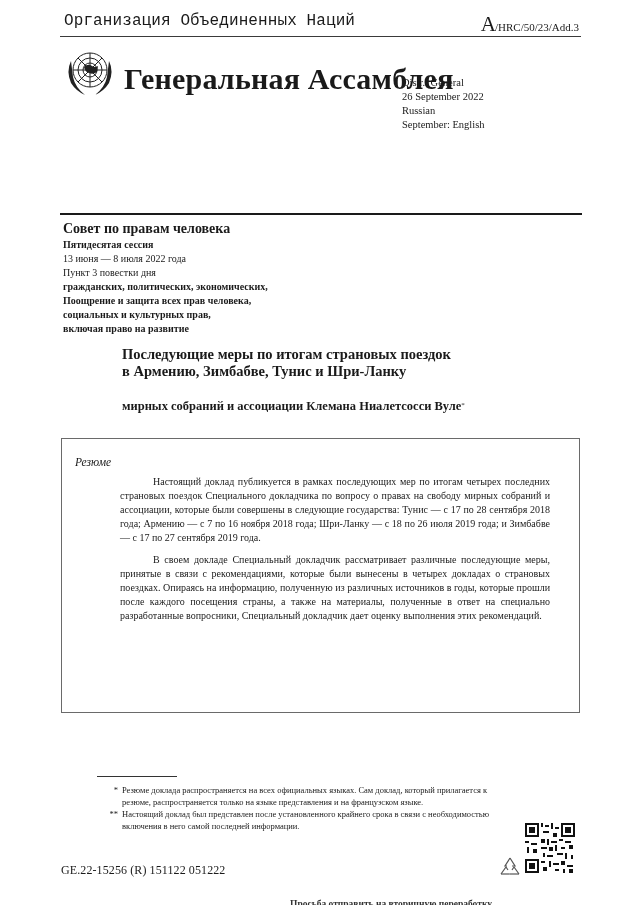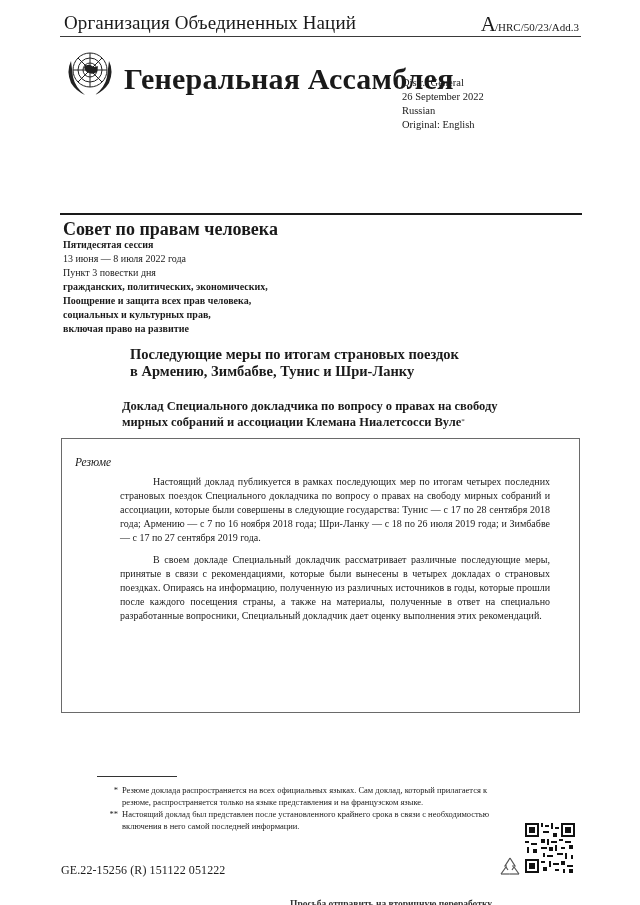--- a/index.html
+++ b/index.html
@@ -1,34 +1,34 @@
 <!DOCTYPE html>
 <html><head>
 <meta charset="utf-8">
 <style>
   html, body { margin: 0; padding: 0; background: #ffffff; }
   body {
     width: 640px; height: 905px; position: relative; overflow: hidden;
     font-family: "Liberation Serif", "DejaVu Serif", serif; color: #1a1a1a;
   }
   .abs { position: absolute; }
-  .org-name { left: 64px; top: 12px; font-size: 19px; letter-spacing: 0.1px; }
+  .org-name { left: 64px; top: 12px; font-size: 16px; letter-spacing: 0.1px; font-family: Liberation Mono, monospace; }
   .symbol { right: 61px; top: 12px; font-size: 11px; }
   .symbol .big { font-size: 21px; letter-spacing: -1px; }
   .rule-top { left: 60px; top: 36px; width: 521px; height: 1px; background: #3a3a3a; }
   .emblem { left: 62px; top: 43px; width: 56px; height: 56px; }
   .body-title { left: 124px; top: 62px; font-size: 30px; font-weight: bold; letter-spacing: 0.2px; }
   .distr { left: 402px; top: 76px; font-size: 10.5px; line-height: 14px; }
   .rule-thick { left: 60px; top: 213px; width: 522px; height: 2px; background: #1a1a1a; }
   .council { left: 63px; top: 222px; font-size: 11.5px; line-height: 14px; }
-  .council .council-title { font-weight: bold; font-size: 18px; margin-bottom: 2px; }
+  .council .council-title { font-weight: bold; font-size: 14px; margin-bottom: 2px; }
   .council .session { font-weight: bold; font-size: 10px; }
   .council .plain { font-size: 10px; }
   .council .item-title { font-weight: bold; font-size: 10px; }
-  .main-title { left: 122px; top: 346px; font-size: 14.5px; font-weight: bold; line-height: 17px; margin-left: 8px; }
+  .main-title { left: 122px; top: 346px; font-size: 14.5px; font-weight: bold; line-height: 17px; }
   .sub-title { left: 122px; top: 398px; font-size: 12.5px; font-weight: bold; line-height: 16px; }
   .sub-title sup { font-size: 7px; font-weight: normal; vertical-align: top; position: relative; top: -1px; }
   .summary-box {
     left: 61px; top: 438px; width: 517px; height: 273px;
     border: 1.5px solid #6a6a6a; box-sizing: content-box;
   }
   .summary-heading { position: absolute; left: 13px; top: 17px; font-size: 11.5px; font-style: italic; }
   .summary-body { position: absolute; left: 58px; top: 36px; width: 430px; font-size: 10px; line-height: 14px; text-align: justify; }
   .summary-body p { margin: 0 0 8px 0; text-indent: 33px; }
   .fn-rule { left: 97px; top: 776px; width: 80px; height: 1px; background: #333; }
@@ -65,21 +65,21 @@
     </g>
   </svg>
 </div>
 
 <div class="abs body-title">Генеральная Ассамблея</div>
 
 <div class="abs distr">
   <div>Distr.: General</div>
   <div>26 September 2022</div>
   <div>Russian</div>
-  <div>Original: English</div>
+  <div>September: English</div>
 </div>
 
 <div class="abs rule-thick"></div>
 
 <div class="abs council">
   <div class="council-title">Совет по правам человека</div>
   <div class="session">Пятидесятая сессия</div>
   <div class="plain">13 июня — 8 июля 2022 года</div>
   <div class="plain">Пункт 3 повестки дня</div>
   <div class="item-title">гражданских, политических, экономических,</div>
@@ -87,21 +87,20 @@
   <div class="item-title">социальных и культурных прав,</div>
   <div class="item-title">включая право на развитие</div>
 </div>
 
 <div class="abs main-title">
   <div>Последующие меры по итогам страновых поездок</div>
   <div>в Армению, Зимбабве, Тунис и Шри-Ланку</div>
 </div>
 
 <div class="abs sub-title">
-  <div>Доклад Специального докладчика по вопросу о правах на свободу</div>
   <div><span>мирных собраний и ассоциации Клемана Ниалетсосси Вуле</span><sup>*</sup></div>
 </div>
 
 <div class="abs summary-box">
   <div class="summary-heading">Резюме</div>
   <div class="summary-body">
     <p>Настоящий доклад публикуется в рамках последующих мер по итогам четырех последних страновых поездок Специального докладчика по вопросу о правах на свободу мирных собраний и ассоциации, которые были совершены в следующие государства: Тунис — с 17 по 28 сентября 2018 года; Армению — с 7 по 16 ноября 2018 года; Шри-Ланку — с 18 по 26 июля 2019 года; и Зимбабве — с 17 по 27 сентября 2019 года.</p>
     <p>В своем докладе Специальный докладчик рассматривает различные последующие меры, принятые в связи с рекомендациями, которые были вынесены в четырех докладах о страновых поездках. Опираясь на информацию, полученную из различных источников в годы, которые прошли после каждого посещения страны, а также на материалы, полученные в ответ на специально разработанные вопросники, Специальный докладчик дает оценку выполнения этих рекомендаций.</p>
   </div>
 </div>

